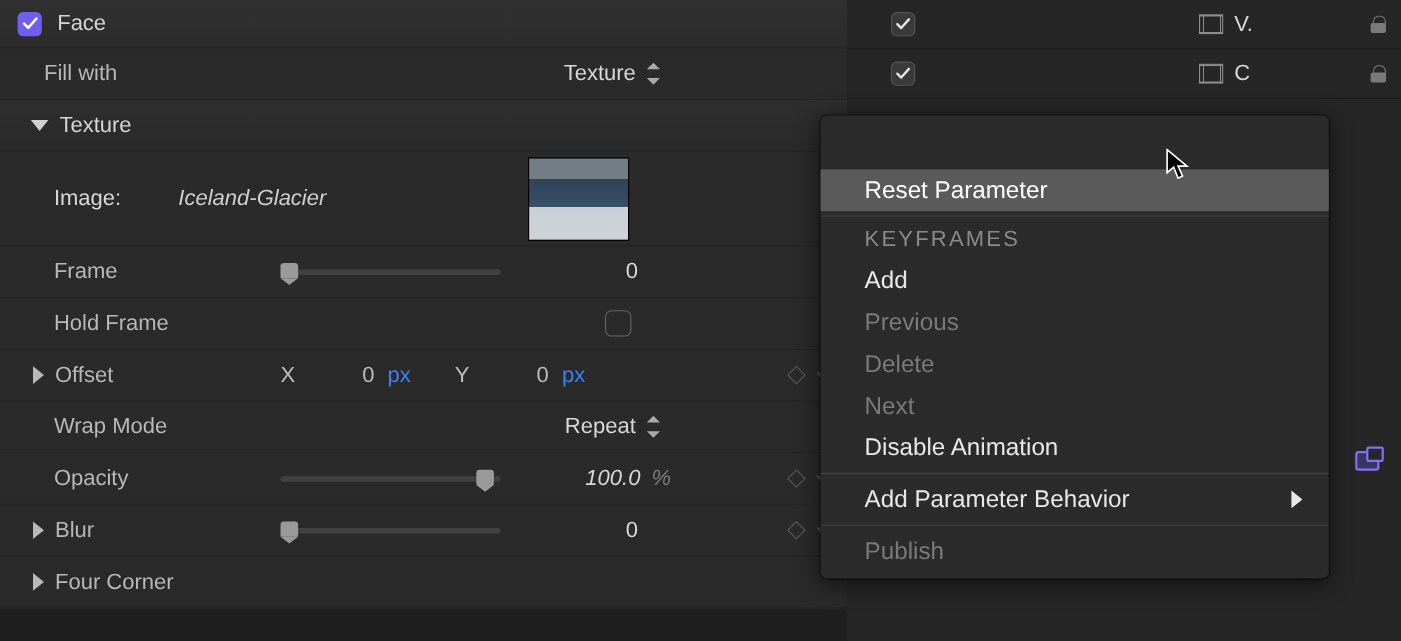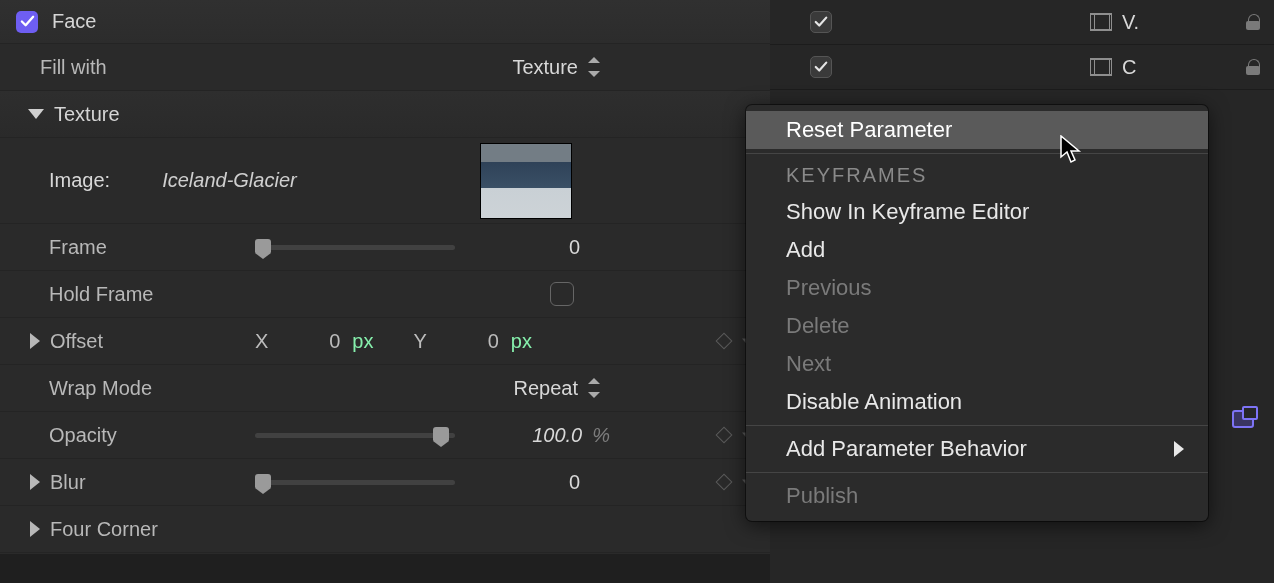--- a/index.html
+++ b/index.html
@@ -89,21 +89,21 @@
   }
   .hold-frame-box {
     width: 24px; height: 24px; border: 1.5px solid #666;
     border-radius: 6px; background: #2a2a2a;
     position: absolute; left: 550px;
   }
   .xy-group {
     position: absolute; left: 255px; display: flex; align-items: center; gap: 12px; color: #bcbcbc;
   }
   .xy-group .num { width: 60px; text-align: right; display: inline-block; }
-  .xy-group .unit { color: #86efac; }
+  .xy-group .unit { color: #3b82f6; }
   .keyframe-diamond {
     position: absolute; right: 40px; top: 50%; transform: translateY(-50%) rotate(45deg);
     width: 12px; height: 12px; border: 1.5px solid #5a5a5a;
   }
   .chevron-down-small {
     position: absolute; right: 18px; top: 50%; transform: translateY(-40%);
     width: 0; height: 0;
     border-left: 5px solid transparent;
     border-right: 5px solid transparent;
     border-top: 6px solid #5a5a5a;
@@ -186,21 +186,21 @@
     box-shadow: 0 4px 20px rgba(0,0,0,.6), 0 0 0 1px rgba(0,0,0,.5);
     padding: 6px 0;
     font-size: 22px;
     z-index: 50;
   }
   .ctx-item {
     padding: 6px 40px;
     color: #e8e8e8;
     position: relative;
   }
-  .ctx-item.highlight { background: #5a5a5a; color: #fff; }
+  .ctx-item.highlight { background: #5a5a5a; color: #fff; margin-top: 43px; }
   .ctx-item.disabled { color: #7a7a7a; }
   .ctx-sep { height: 1px; background: #454545; margin: 4px 0; }
   .ctx-header {
     padding: 6px 40px;
     color: #8a8a8a;
     letter-spacing: 2px;
     font-size: 20px;
   }
   .sub-arrow {
     position: absolute; right: 24px; top: 50%; transform: translateY(-50%);
@@ -352,21 +352,20 @@
     <span class="layer-name">C</span>
     <span class="lock-icon"></span>
   </div>
   <div class="square-indicator"></div>
 </div>
 
 <div class="ctx-menu">
   <div class="ctx-item highlight">Reset Parameter</div>
   <div class="ctx-sep"></div>
   <div class="ctx-header">KEYFRAMES</div>
-  <div class="ctx-item">Show In Keyframe Editor</div>
   <div class="ctx-item">Add</div>
   <div class="ctx-item disabled">Previous</div>
   <div class="ctx-item disabled">Delete</div>
   <div class="ctx-item disabled">Next</div>
   <div class="ctx-item">Disable Animation</div>
   <div class="ctx-sep"></div>
   <div class="ctx-item">
     <span>Add Parameter Behavior</span>
     <span class="sub-arrow"></span>
   </div>

